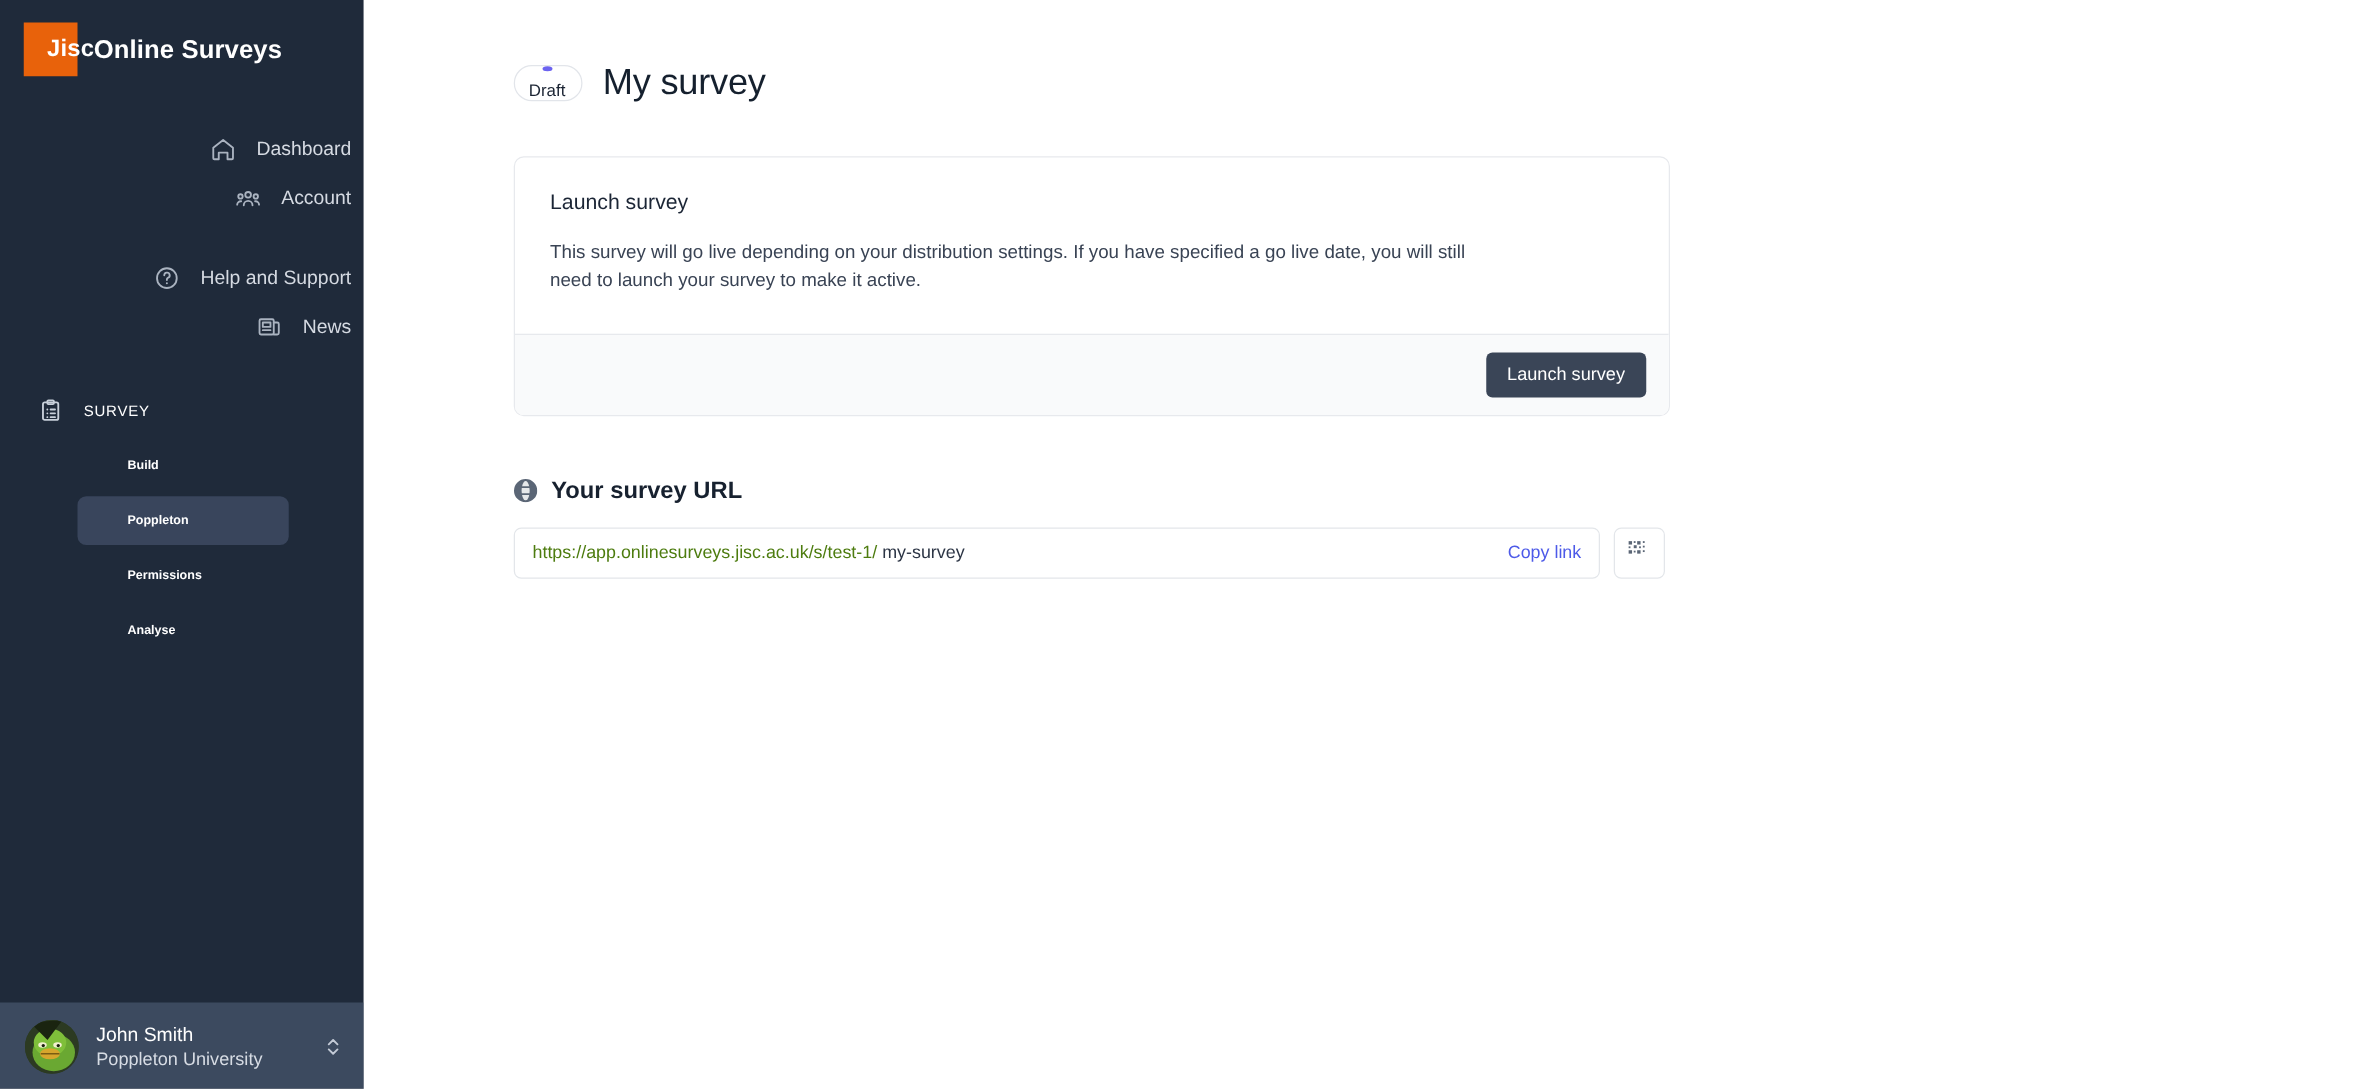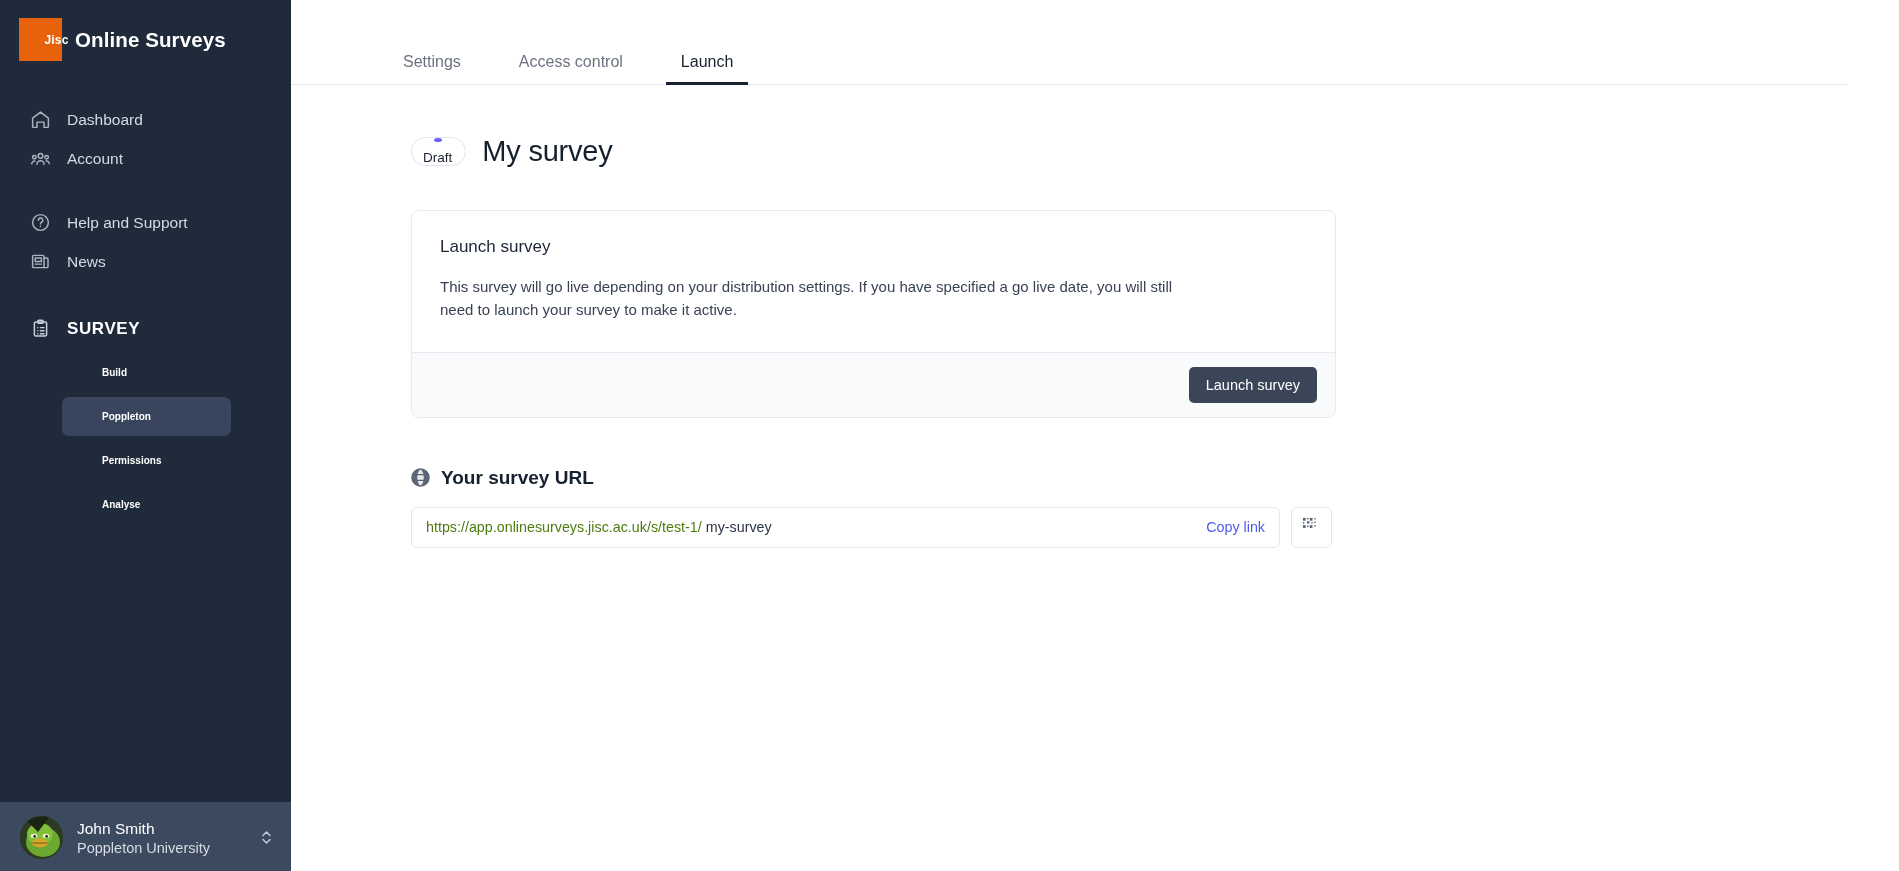--- a/index.html
+++ b/index.html
@@ -31,21 +31,21 @@
     align-items: center;
     padding: 17px 0 0 19px;
     gap: 13px;
     height: 62px;
   }
   .brand-logo {
     width: 43px;
     height: 43px;
     background: #e8620b;
     color: #ffffff;
-    font-size: 12px;
+    font-size: 19px;
     font-weight: bold;
     display: flex;
     align-items: center;
     justify-content: center;
     letter-spacing: 0.2px;
     padding-left: 32px;
   }
   .brand-title {
     color: #ffffff;
     font-size: 20.5px;
@@ -58,34 +58,35 @@
     display: flex;
     align-items: center;
     gap: 16px;
     height: 39px;
     padding-left: 20px;
     margin: 0 10px 0 10px;
     border-radius: 6px;
     cursor: pointer;
     color: #d5dae2;
     font-size: 15.5px;
+    justify-content: flex-end;
   }
   .nav-item .ico { width: 21px; height: 21px; display:block; flex: 0 0 21px; }
   .nav-item .ico svg { width: 21px; height: 21px; display: block; }
   .nav-gap { height: 25px; }
 
   .section-head {
     display: flex;
     align-items: center;
     gap: 16px;
     height: 39px;
     padding-left: 30px;
     color: #ffffff;
-    font-size: 17px;
-    font-weight: bold;
+    font-size: 12px;
+    font-weight: normal;
     letter-spacing: 0.6px;
     margin-top: 28px;
   }
   .section-head .ico { width: 21px; height: 21px; flex: 0 0 21px; }
   .section-head .ico svg { width: 21px; height: 21px; display: block; }
 
   .sub-item {
     height: 39px;
     display: flex;
     align-items: center;
@@ -400,25 +401,20 @@
             <path d="M3 8.5 6.5 5 10 8.5"></path>
             <path d="M3 12.5 6.5 16 10 12.5"></path>
           </svg>
         </span>
       </div>
     </div>
   </aside>
 
   <section class="main">
 
-    <div class="tabs">
-      <div class="tab">Settings</div>
-      <div class="tab">Access control</div>
-      <div class="tab active">Launch</div>
-    </div>
 
     <div class="content">
 
       <div class="title-row">
         <span class="badge">
           <span class="dot" style="background: rgb(108, 99, 240);"></span>
           <span>Draft</span>
         </span>
         <h1 class="page-title">My survey</h1>
       </div>

